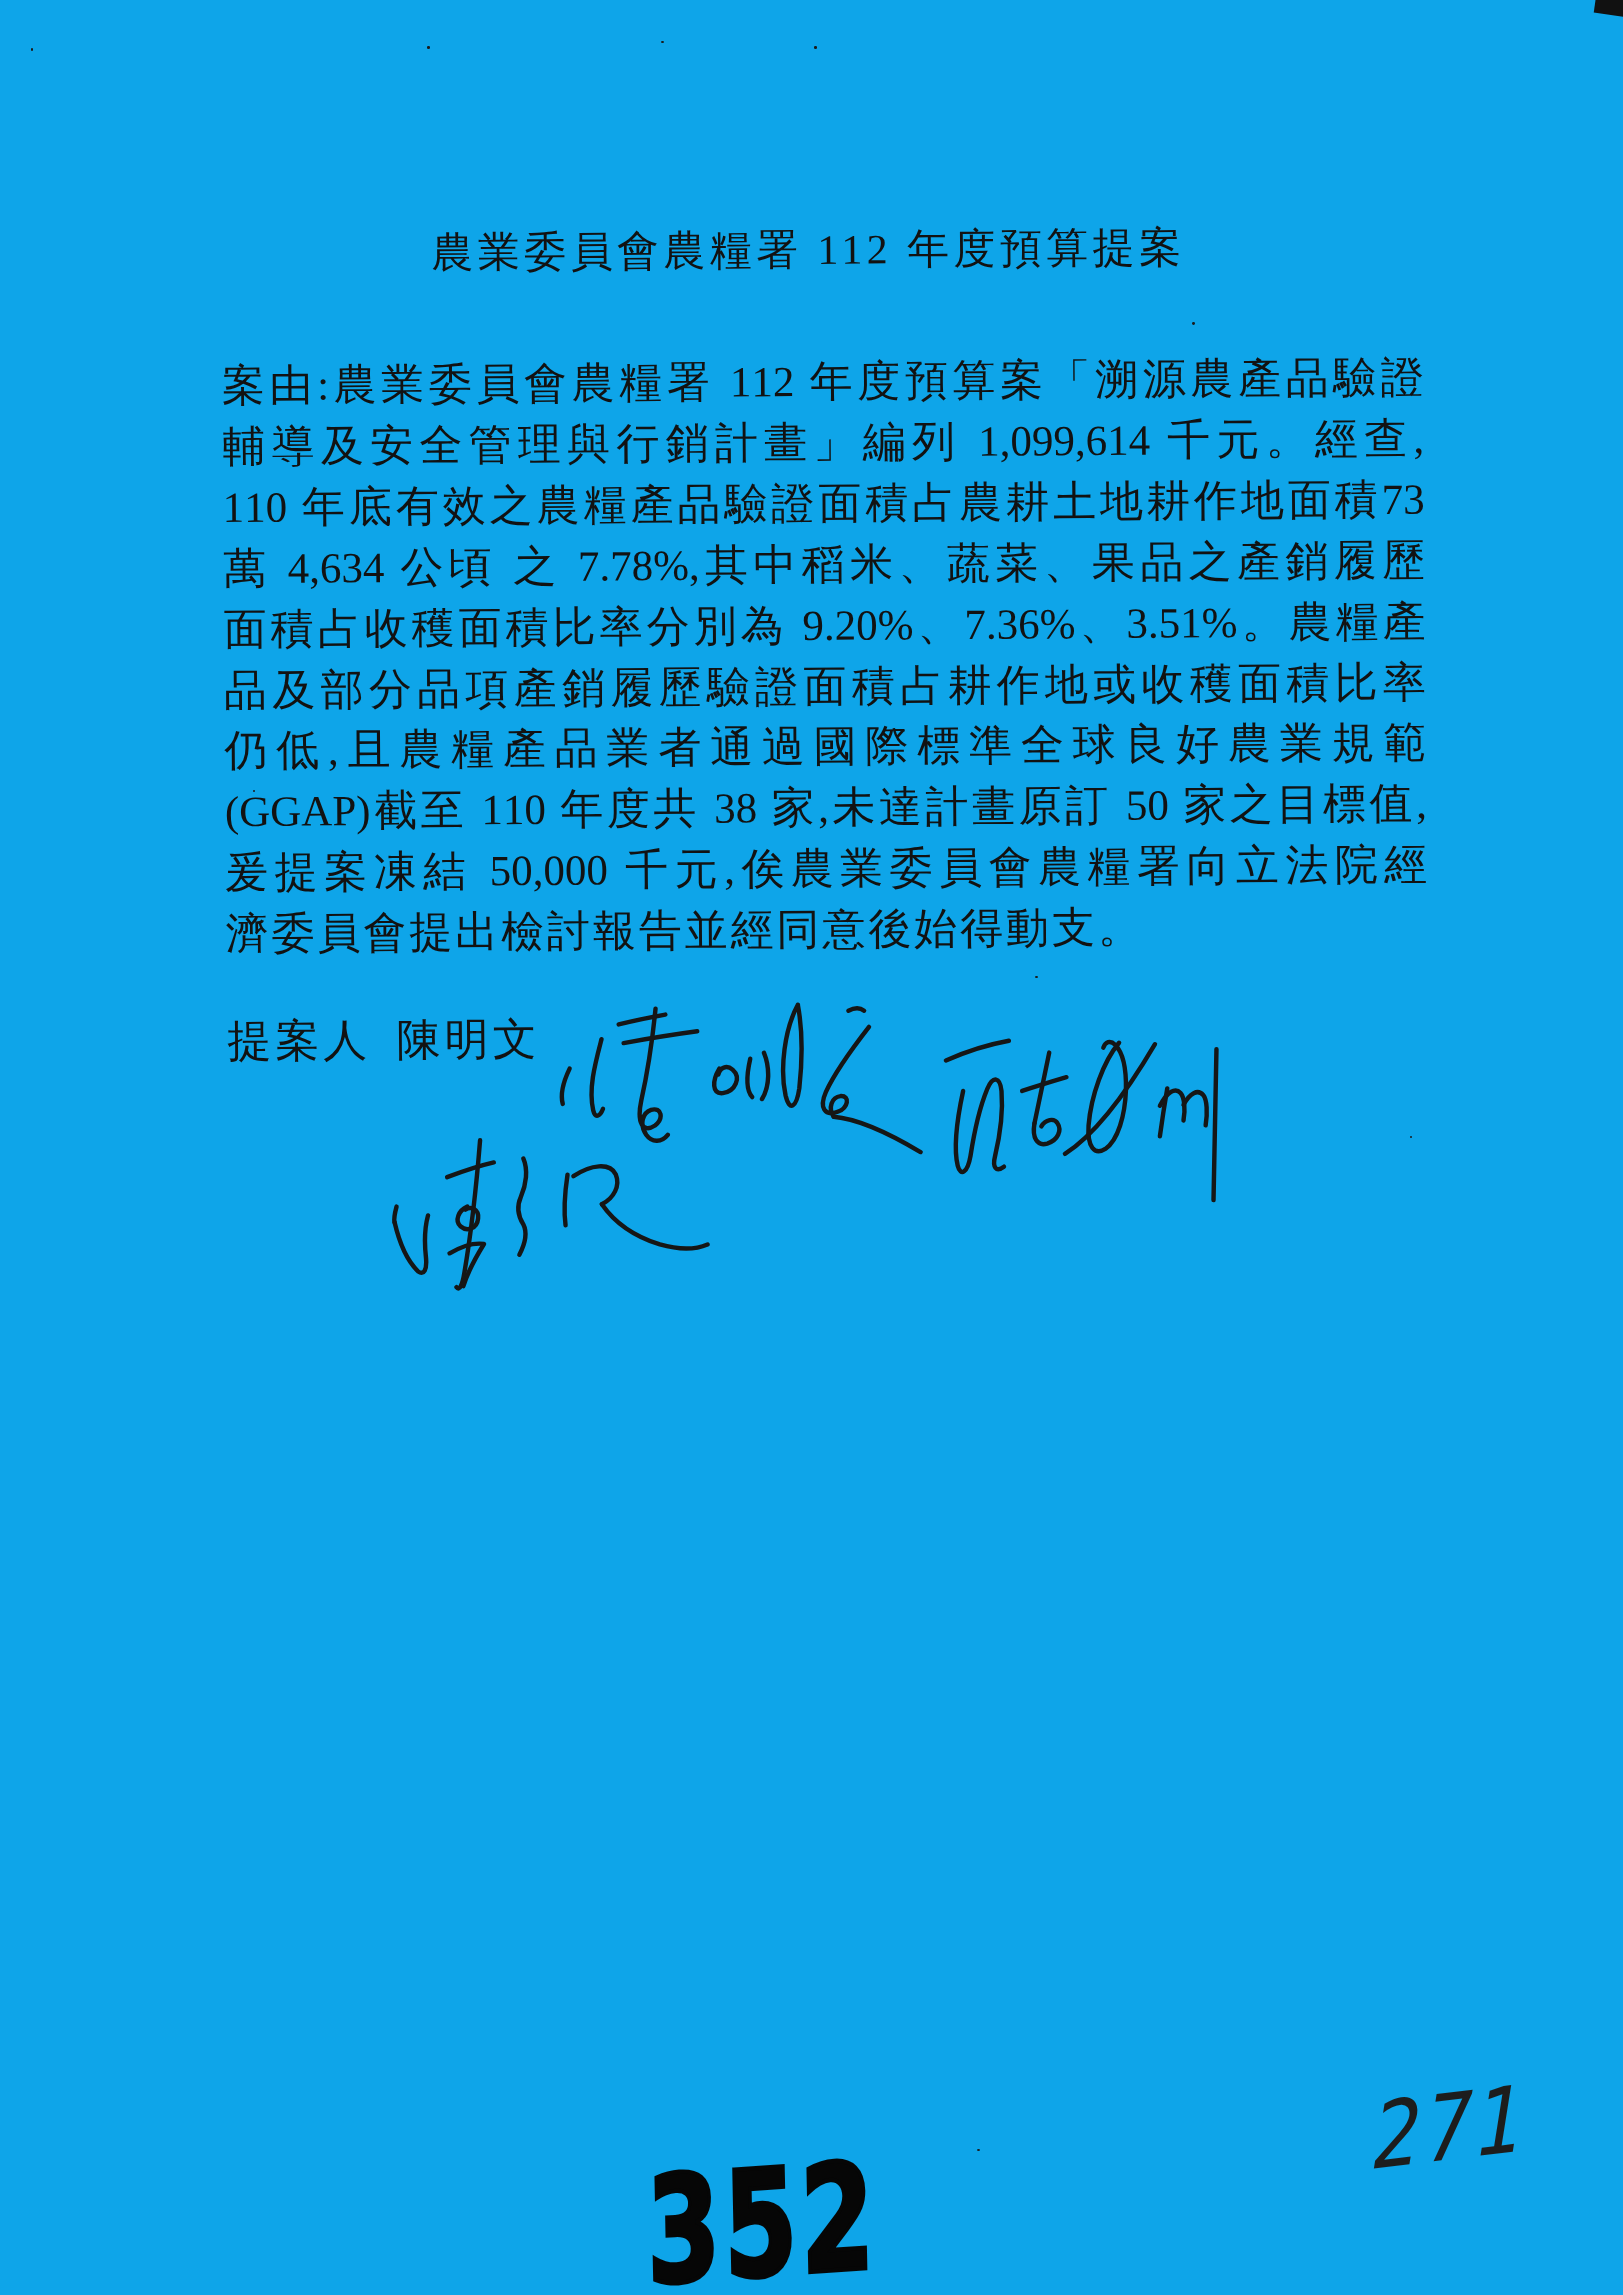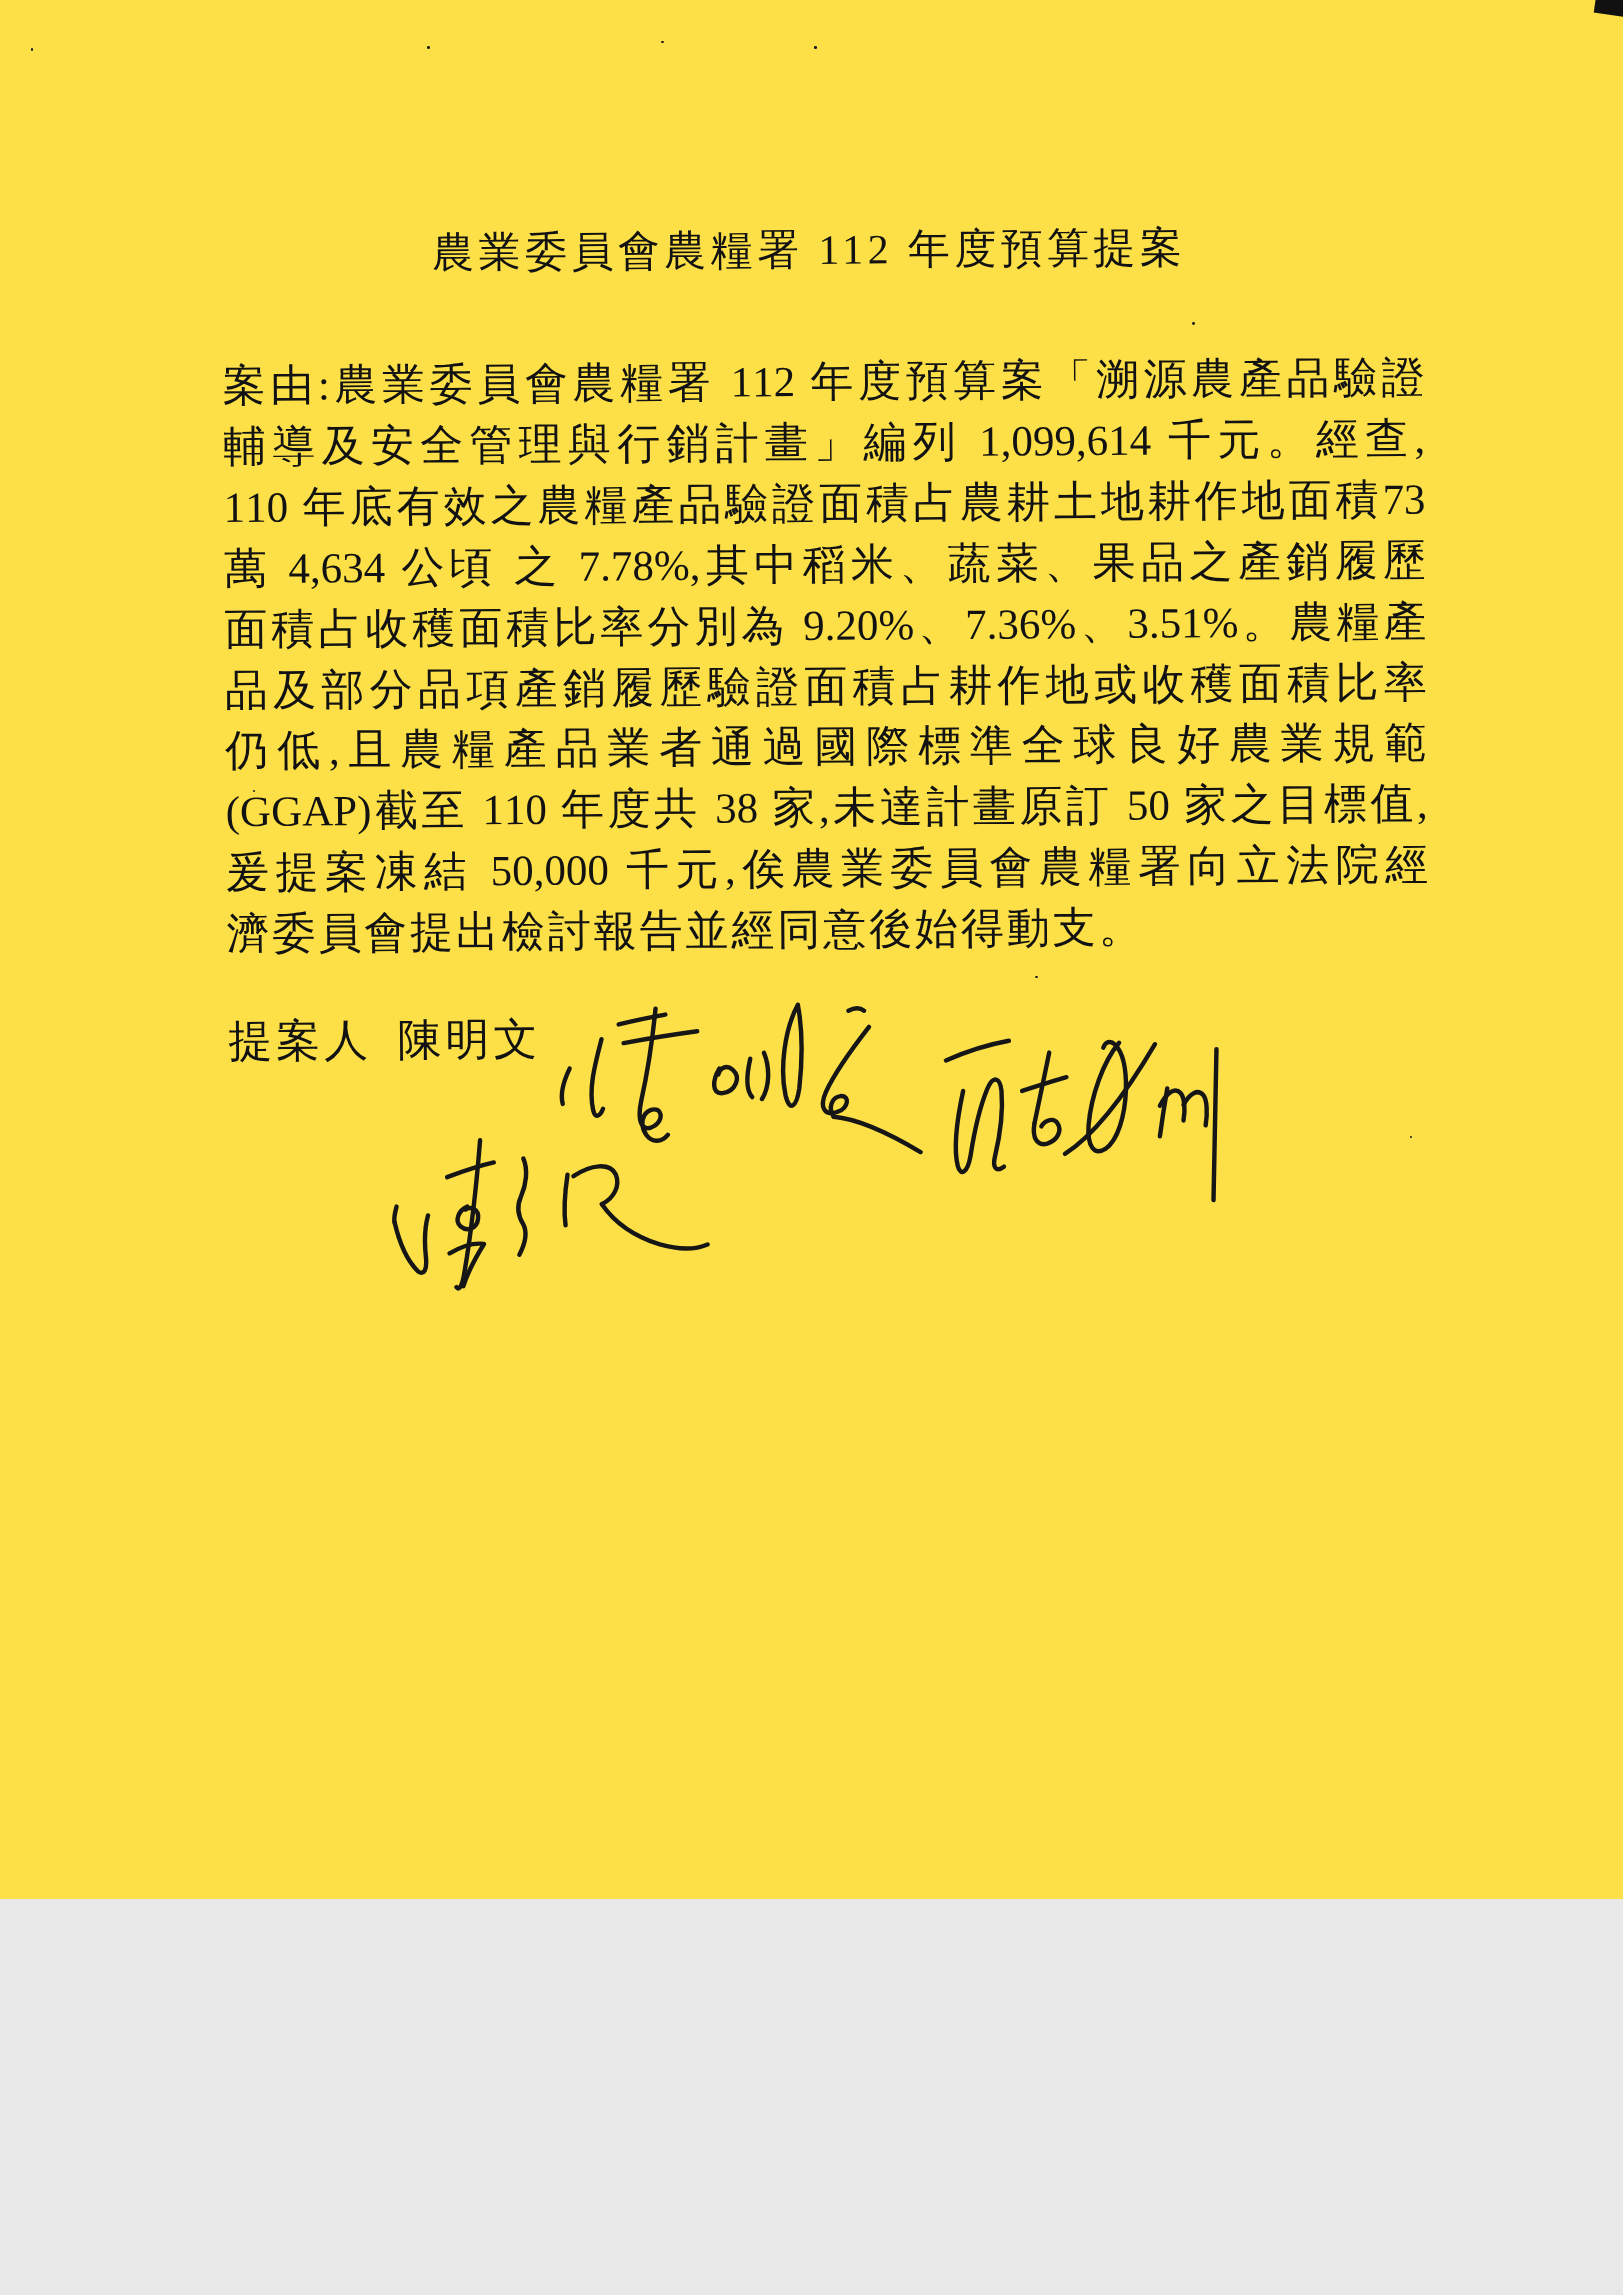--- a/index.html
+++ b/index.html
@@ -1,20 +1,20 @@
 <!DOCTYPE html>
 <html style="font-size:7.9px"><head>
 <meta charset="utf-8">
 <style>
   html, body { margin: 0; padding: 0; background: #e8e8e8; }
   #page {
     position: relative;
     width: 1623px;
-    height: 1899px;
-    background: #fde047;
+    height: 2295px;
+    background: #0ea5e9;
     overflow: hidden;
     font-family: "Liberation Serif", "DejaVu Serif", serif;
     color: #121212;
   }
   
   #printed-layer {
     position: absolute;
     left: 0; top: 0; width: 100%; height: 100%;
     transform: rotate(-0.4deg);
     transform-origin: 50% 30%;

